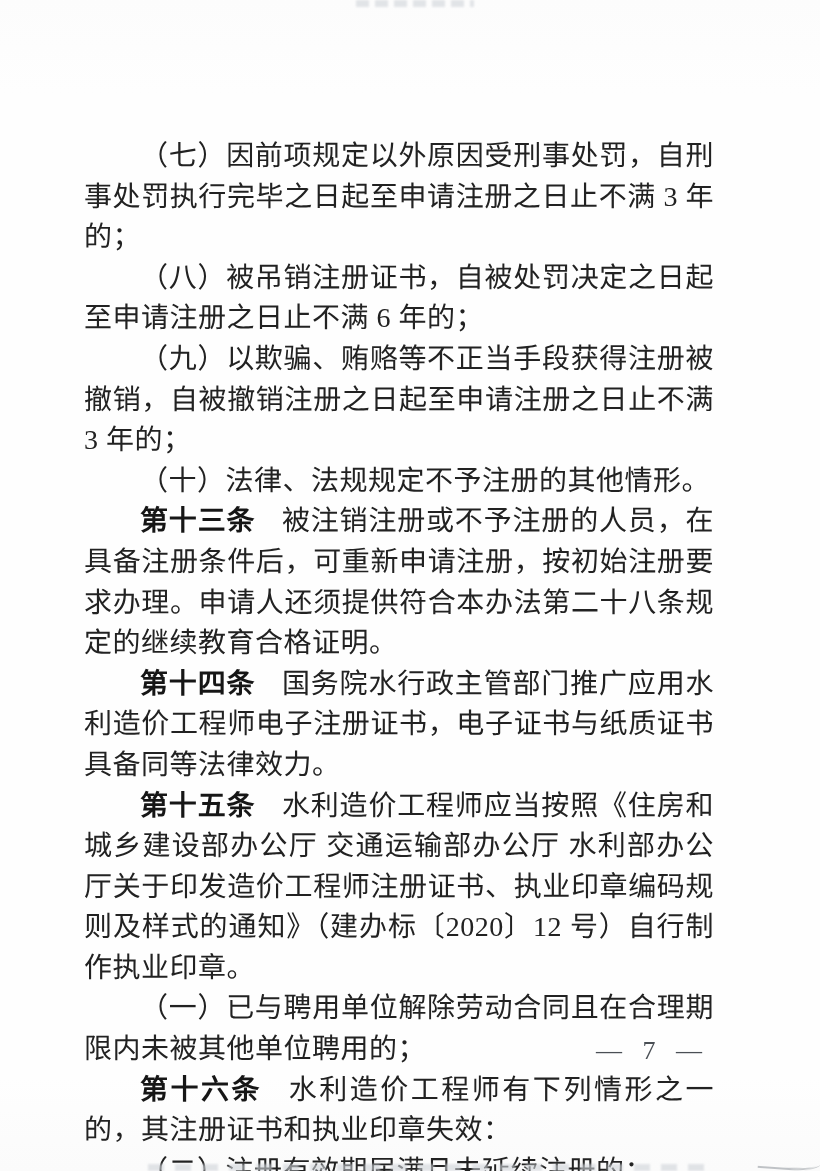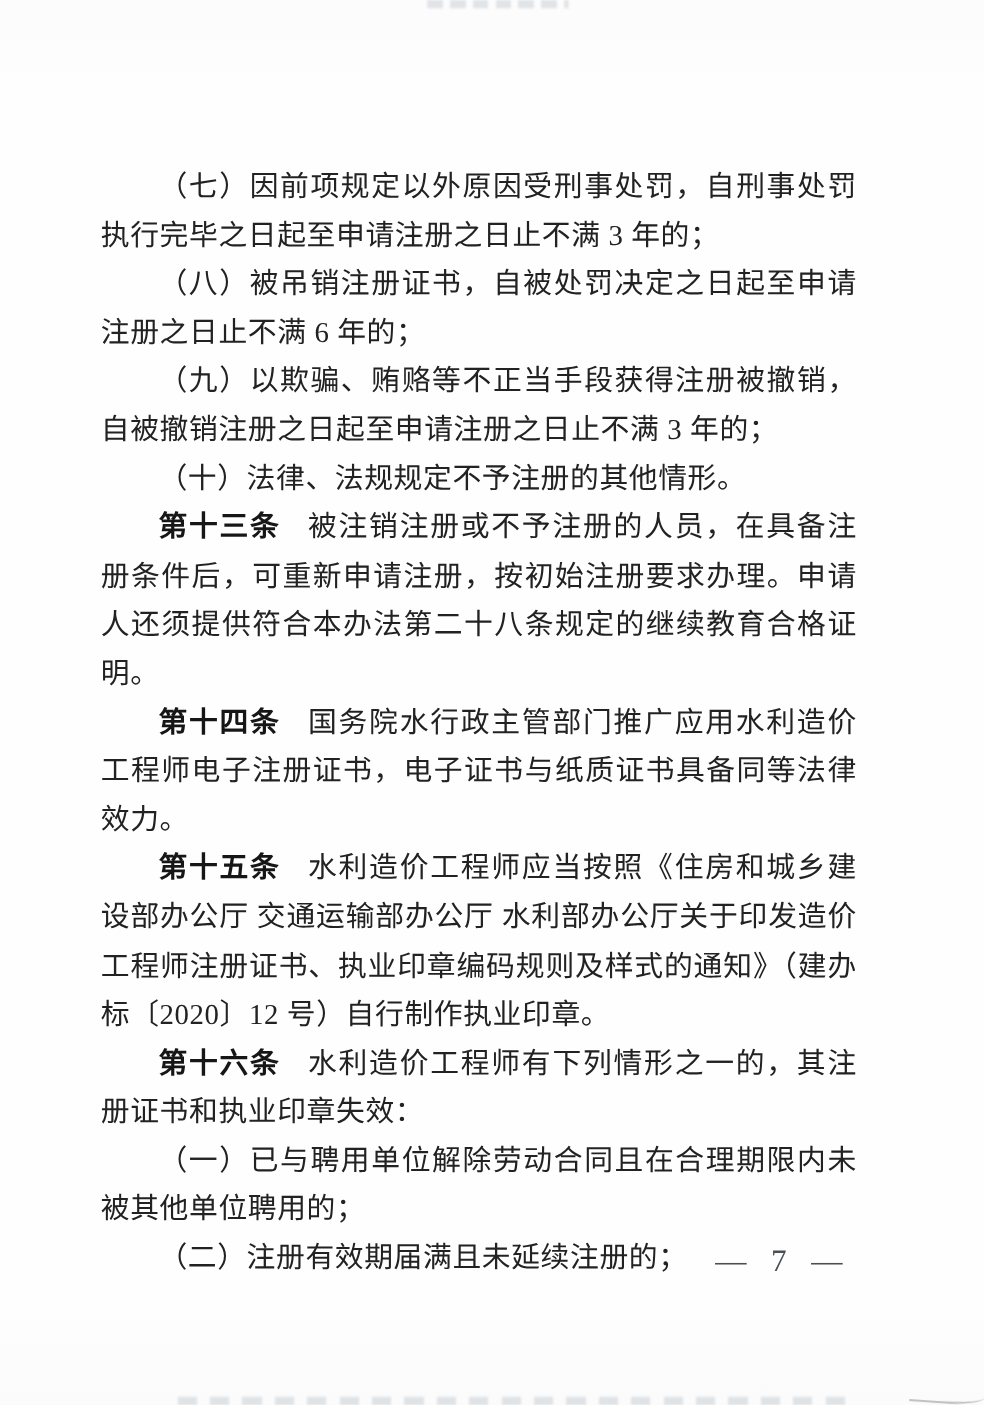--- a/index.html
+++ b/index.html
@@ -21,21 +21,21 @@
     background: linear-gradient(180deg, #fcfcfc 0%, #fefefe 8%, #fefefe 92%, #fbfbfb 100%);
   }
   .doc-body {
     position: absolute;
     left: 84px;
     top: 136px;
     width: 630px;
   }
   p.para {
     margin: 0;
-    font-size: 24px;
+    font-size: 28px;
     line-height: 40.6px;
     letter-spacing: 0.5px;
     text-align: justify;
     text-justify: inter-ideograph;
     text-indent: 2em;
     color: #222222;
   }
   b.art {
     font-weight: 700;
     margin-right: 0.95em;
@@ -98,22 +98,22 @@
 
   <main class="doc-body">
 
   <p class="para"><span>（七）因前项规定以外原因受刑事处罚，自刑事处罚执行完毕之日起至申请注册之日止不满 3 年的；</span></p>
       <p class="para"><span>（八）被吊销注册证书，自被处罚决定之日起至申请注册之日止不满 6 年的；</span></p>
       <p class="para"><span>（九）以欺骗、贿赂等不正当手段获得注册被撤销，自被撤销注册之日起至申请注册之日止不满 3 年的；</span></p>
       <p class="para"><span>（十）法律、法规规定不予注册的其他情形。</span></p>
       <p class="para"><b class="art">第十三条</b><span>被注销注册或不予注册的人员，在具备注册条件后，可重新申请注册，按初始注册要求办理。申请人还须提供符合本办法第二十八条规定的继续教育合格证明。</span></p>
       <p class="para"><b class="art">第十四条</b><span>国务院水行政主管部门推广应用水利造价工程师电子注册证书，电子证书与纸质证书具备同等法律效力。</span></p>
       <p class="para"><b class="art">第十五条</b><span>水利造价工程师应当按照《住房和城乡建设部办公厅 交通运输部办公厅 水利部办公厅关于印发造价工程师注册证书、执业印章编码规则及样式的通知》（建办标〔2020〕12 号）自行制作执业印章。</span></p>
+      <p class="para"><span>（一）已与聘用单位解除劳动合同且在合理期限内未被其他单位聘用的；</span></p>
       <p class="para"><b class="art">第十六条</b><span>水利造价工程师有下列情形之一的，其注册证书和执业印章失效：</span></p>
-      <p class="para"><span>（一）已与聘用单位解除劳动合同且在合理期限内未被其他单位聘用的；</span></p>
       <p class="para"><span>（二）注册有效期届满且未延续注册的；</span></p>
     </main>
 
   <div class="page-number">— 7 —</div>
 
   <div class="artifact-bottom"></div>
   <div class="artifact-corner"></div>
 </div>
 
 </body></html>

